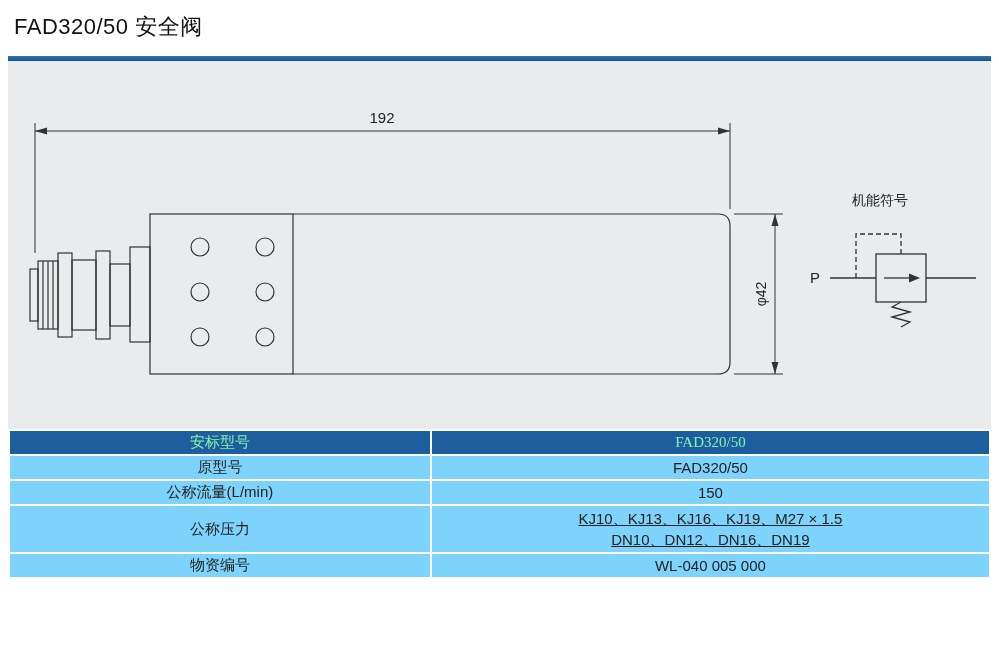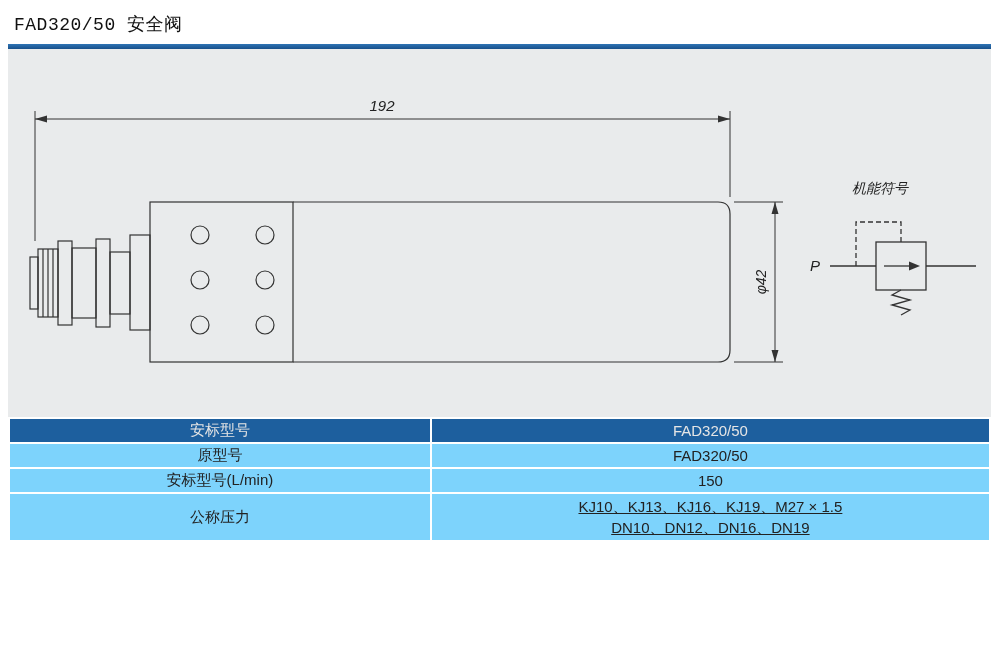--- a/index.html
+++ b/index.html
@@ -5,36 +5,34 @@
   * { margin:0; padding:0; box-sizing:border-box; }
   html,body { width:999px; }
   body {
     height:665px;
     background:#ffffff;
     font-family:"Liberation Sans","DejaVu Sans",sans-serif;
     color:#1a1a1a;
   }
   .page { padding:0 8px; }
   .page-title {
-    font-size:18px;
+    font-size:22px;
     font-weight:400;
-    padding:12px 6px 8px 6px;
+    padding:12px 6px 14px 6px;
     letter-spacing:0.5px;
     color:#111;
-    font-family:Liberation Mono, monospace;
   }
   .accent-bar {
     height:5px;
     background:linear-gradient(#2f74b5,#18508a);
   }
   .drawing-panel {
     height:368px;
     background:#e9ebec;
     overflow:hidden;
-    font-style:italic;
   }
   .drawing-panel svg { display:block; }
   .section-title {
     font-size:17px;
     font-weight:400;
     padding:16px 2px 12px 2px;
     color:#111;
   }
   table.spec-table {
     width:100%;
@@ -47,21 +45,22 @@
     text-align:center;
     vertical-align:middle;
     font-size:15px;
     padding:2px 4px;
     height:24px;
     color:#222;
   }
   table.spec-table col.c-label { width:43%; }
   table.spec-table tr.header-row td {
     background:#1d5f9e;
-    color:#e5e5e5;
+    color:#86efac;
+    font-family:Liberation Serif, serif;
   }
   .two-line div { line-height:21px;text-decoration:underline; }
   text {
     font-family:"Liberation Sans","DejaVu Sans",sans-serif;
     fill:#222;
   }
 </style>
 </head>
 <body>
 
@@ -152,26 +151,30 @@
     <tbody>
       <tr class="header-row">
         <td>安标型号</td>
         <td>FAD320/50</td>
       </tr>
       <tr>
         <td>原型号</td>
         <td>FAD320/50</td>
       </tr>
       <tr>
-        <td>安标型号(L/min)</td>
+        <td>公称流量(L/min)</td>
         <td>150</td>
       </tr>
       <tr>
         <td>公称压力</td>
         <td class="two-line">
           <div>KJ10、KJ13、KJ16、KJ19、M27 × 1.5</div>
           <div>DN10、DN12、DN16、DN19</div>
         </td>
       </tr>
+      <tr>
+        <td>物资编号</td>
+        <td>WL-040 005 000</td>
+      </tr>
     </tbody>
   </table>
 
 </div>
 
 </body></html>

